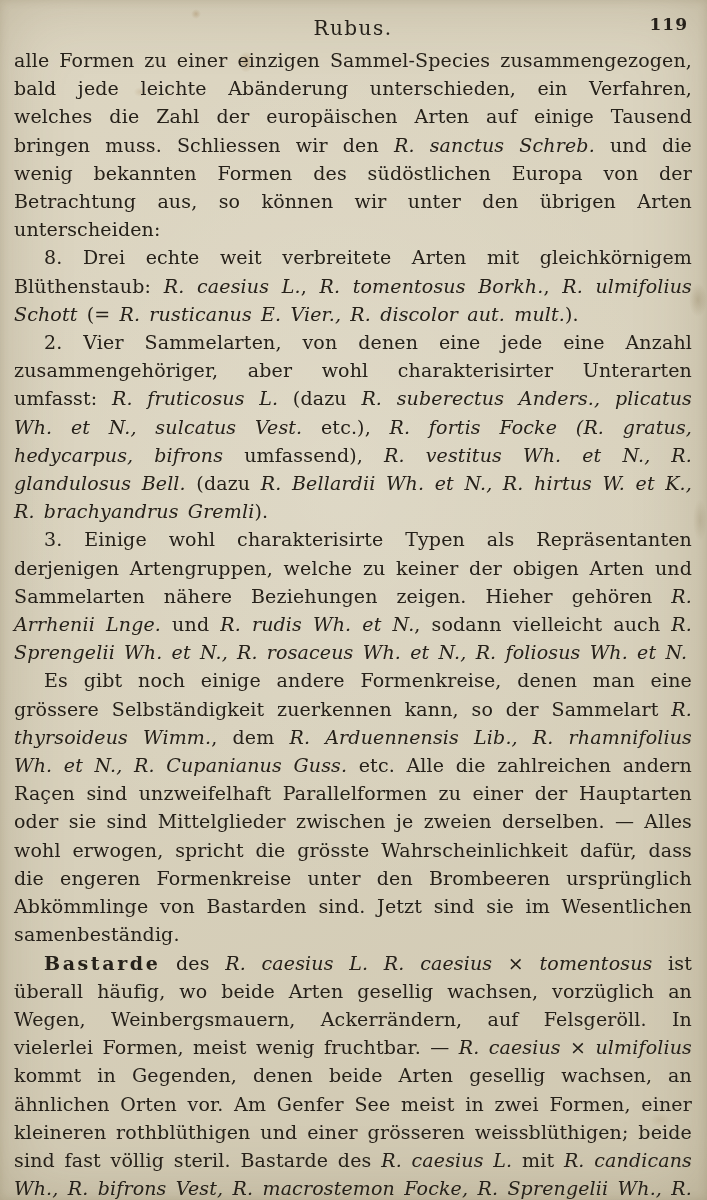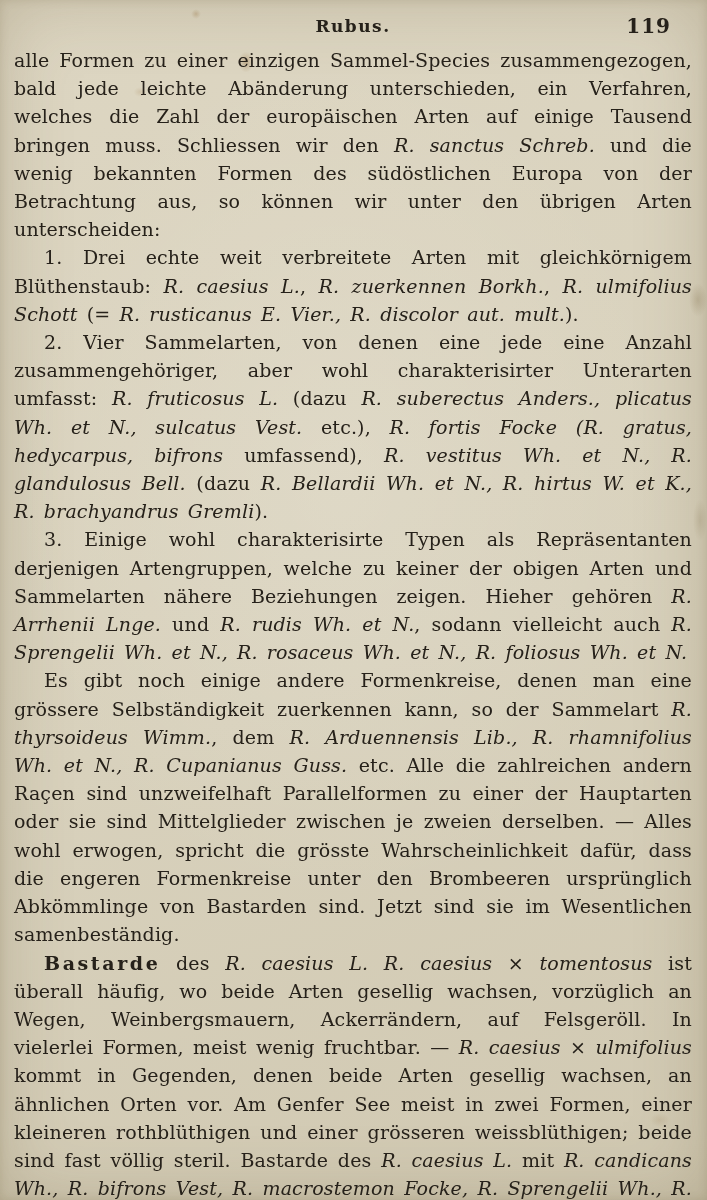--- a/index.html
+++ b/index.html
@@ -25,25 +25,25 @@
       linear-gradient(160deg,#ddd6c2 0%, #d8d1bc 55%, #d0c8b1 100%);
     box-shadow: inset 0 0 70px rgba(105,88,52,.25), inset 0 0 10px rgba(105,88,52,.18);
     overflow:hidden;
   }
   .header{
     position:relative;
     height:34px;
   }
   .running-title{
     position:absolute;left:50%;top:4px;transform:translateX(-50%);
-    font-weight:bold;font-size:17px;letter-spacing:1.5px;
+    font-weight:normal;font-size:20px;letter-spacing:1.5px;
   }
   .page-number{
-    position:absolute;right:21px;top:2px;
-    font-weight:bold;font-size:20px;letter-spacing:1px;
+    position:absolute;right:4px;top:2px;
+    font-weight:bold;font-size:17px;letter-spacing:1px;
   }
   .text-block{
     font-size:19px;
     line-height:28.2px;
     text-align:justify;
     letter-spacing:0.15px;
     word-spacing:3px;
   }
   .para{margin:0;text-indent:30px;}
   .para.no-indent{text-indent:0;}
@@ -57,21 +57,21 @@
 
   <div class="header">
     <span class="running-title">Rubus.</span>
     <span class="page-number">119</span>
   </div>
 
   <div class="text-block">
 
     <p class="para no-indent"><span>alle Formen zu einer einzigen Sammel-Species zusammengezogen, bald jede leichte Abänderung unterschieden, ein Verfahren, welches die Zahl der europäischen Arten auf einige Tausend bringen muss.  Schliessen wir den </span><span class="it">R. sanctus Schreb.</span><span> und die wenig bekannten Formen des südöstlichen Europa von der Betrachtung aus, so können wir unter den übrigen Arten unterscheiden:</span></p>
 
-    <p class="para"><span>1.  Drei echte weit verbreitete Arten mit gleichkörnigem Blüthenstaub: </span><span class="it">R. caesius L.</span><span>, </span><span class="it">R. zuerkennen Borkh.</span><span>, </span><span class="it">R. ulmifolius Schott</span><span> (= </span><span class="it">R. rusticanus E. Vier., R. discolor aut. mult.</span><span>).</span></p>
+    <p class="para"><span>8.  Drei echte weit verbreitete Arten mit gleichkörnigem Blüthenstaub: </span><span class="it">R. caesius L.</span><span>, </span><span class="it">R. tomentosus Borkh.</span><span>, </span><span class="it">R. ulmifolius Schott</span><span> (= </span><span class="it">R. rusticanus E. Vier., R. discolor aut. mult.</span><span>).</span></p>
 
     <p class="para"><span>2.  Vier Sammelarten, von denen eine jede eine Anzahl zusammengehöriger, aber wohl charakterisirter Unterarten umfasst: </span><span class="it">R. fruticosus L.</span><span> (dazu </span><span class="it">R. suberectus Anders., plicatus Wh. et N., sulcatus Vest.</span><span> etc.), </span><span class="it">R. fortis Focke (R. gratus, hedycarpus, bifrons</span><span> umfassend), </span><span class="it">R. vestitus Wh. et N., R. glandulosus Bell.</span><span> (dazu </span><span class="it">R. Bellardii Wh. et N., R. hirtus W. et K., R. brachyandrus Gremli</span><span>).</span></p>
 
     <p class="para"><span>3.  Einige wohl charakterisirte Typen als Repräsentanten derjenigen Artengruppen, welche zu keiner der obigen Arten und Sammelarten nähere Beziehungen zeigen.  Hieher gehören </span><span class="it">R. Arrhenii Lnge.</span><span> und </span><span class="it">R. rudis Wh. et N.</span><span>, sodann vielleicht auch </span><span class="it">R. Sprengelii Wh. et N., R. rosaceus Wh. et N., R. foliosus Wh. et N.</span></p>
 
     <p class="para"><span>Es gibt noch einige andere Formenkreise, denen man eine grössere Selbständigkeit zuerkennen kann, so der Sammelart </span><span class="it">R. thyrsoideus Wimm.</span><span>, dem </span><span class="it">R. Arduennensis Lib., R. rhamnifolius Wh. et N., R. Cupanianus Guss.</span><span> etc.  Alle die zahlreichen andern Raçen sind unzweifelhaft Parallelformen zu einer der Hauptarten oder sie sind Mittelglieder zwischen je zweien derselben. — Alles wohl erwogen, spricht die grösste Wahrscheinlichkeit dafür, dass die engeren Formenkreise unter den Brombeeren ursprünglich Abkömmlinge von Bastarden sind.  Jetzt sind sie im Wesentlichen samenbeständig.</span></p>
 
     <p class="para"><span class="sp">Bastarde</span><span> des </span><span class="it">R. caesius L.</span><span>  </span><span class="it">R. caesius × tomentosus</span><span> ist überall häufig, wo beide Arten gesellig wachsen, vorzüglich an Wegen, Weinbergsmauern, Ackerrändern, auf Felsgeröll.  In vielerlei Formen, meist wenig fruchtbar. — </span><span class="it">R. caesius × ulmifolius</span><span> kommt in Gegenden, denen beide Arten gesellig wachsen, an ähnlichen Orten vor.  Am Genfer See meist in zwei Formen, einer kleineren rothblüthigen und einer grösseren weissblüthigen; beide sind fast völlig steril.  Bastarde des </span><span class="it">R. caesius L.</span><span> mit </span><span class="it">R. candicans Wh., R. bifrons Vest, R. macrostemon Focke, R. Sprengelii Wh., R. vestitus Wh. et N., R. radula Wh., R. egregius Focke, R. pyramidalis Kaltenb., R. thyrsiflorus Wh. et N.</span></p>
 
   </div>

